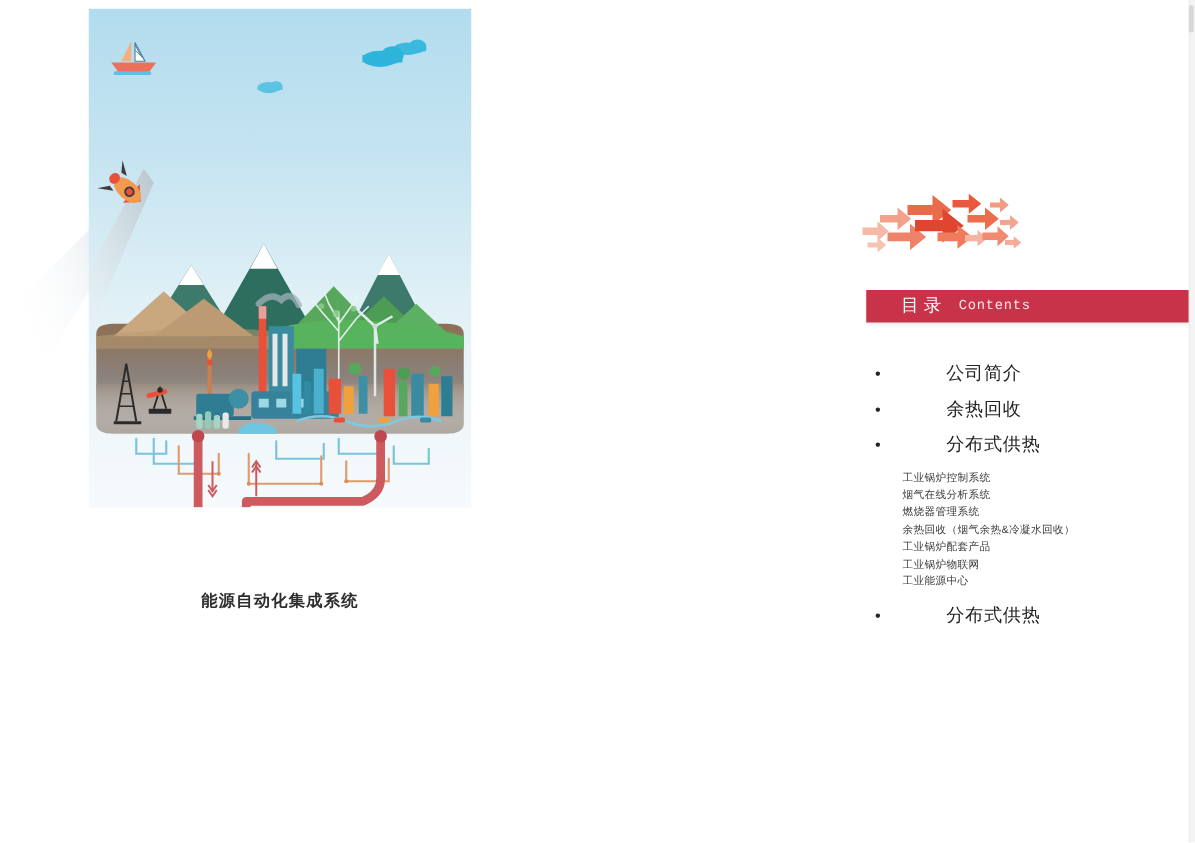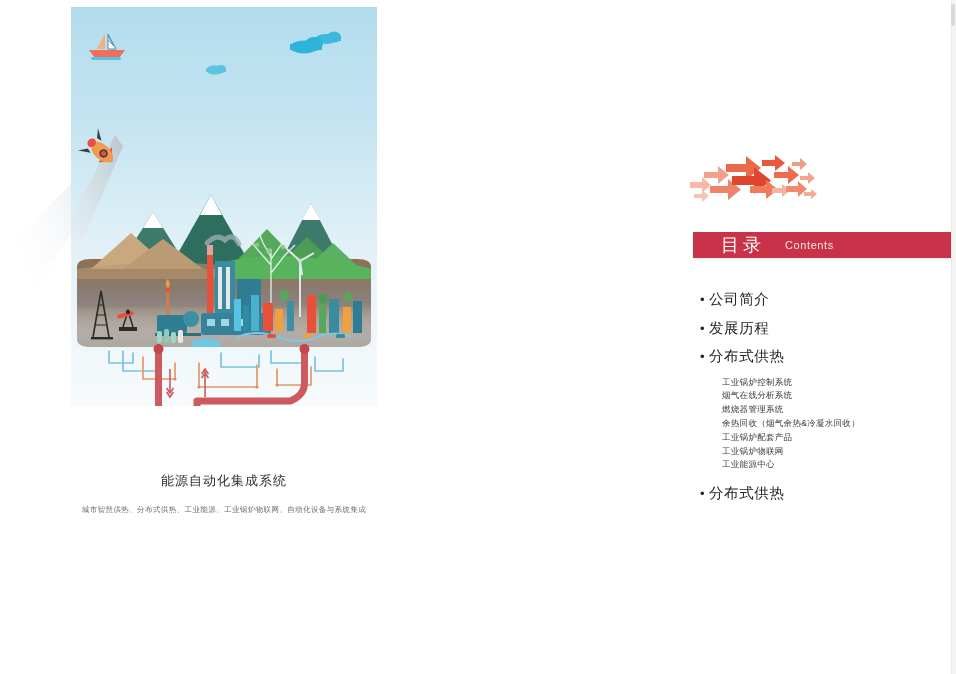--- a/index.html
+++ b/index.html
@@ -40,21 +40,21 @@
   }
 
   .art-svg { display:block; width:100%; height:100%; }
 
   #poster-title {
     position: absolute;
     left: 0; top: 465px;
     width: 306px;
     text-align: center;
     font-size: 13px;
-    font-weight: normal;
+    font-weight: bold;
     color: #2e2e2e;
     letter-spacing: 1px;
   }
   #poster-sub {
     position: absolute;
     left: 0; top: 498px;
     width: 306px;
     text-align: center;
     font-size: 7.5px;
     color: #6d6d6d;
@@ -77,29 +77,30 @@
     left: 53px; top: 232px;
     width: 313px; height: 26px;
     background: #c8334a;
     display: flex;
     align-items: center;
     color: #ffffff;
     box-shadow: 0 2px 3px rgba(0,0,0,.07);
   }
   #toc-banner .cn {
     margin-left: 28px;
-    font-size: 18px;
+    font-size: 14px;
     letter-spacing: 4px;
     font-weight: 400;
   }
   #toc-banner .en {
-    margin-left: 20px;
+    margin-left: 10px;
     font-size: 11px;
     letter-spacing: .6px;
     color: #fbe6e9;
+    font-family: Liberation Mono, monospace;
   }
 
   #toc-list {
     position: absolute;
     left: 60px; top: 290px;
     width: 260px;
   }
   .toc-main {
     display: flex;
     align-items: baseline;
@@ -108,21 +109,21 @@
     margin-bottom: 9px;
     line-height: 1.35;
   }
   .toc-main .dot {
     width: 9px;
     flex: 0 0 9px;
     font-size: 13px;
     line-height: 1;
     color: #242424;
   }
-  .toc-main .txt { letter-spacing: .6px; }
+  .toc-main .txt { letter-spacing: .6px; margin-left: 48px; }
 
   .toc-subs { margin: 5px 0 12px 22px; }
   .toc-sub {
     font-size: 8.5px;
     color: #3a3a3a;
     line-height: 1.62;
     letter-spacing: .3px;
   }
 
   
@@ -372,21 +373,20 @@
           <path d="M95.6 381 L99 386 L102.4 381"></path>
           <path d="M95.6 385 L99 390 L102.4 385"></path>
           <path d="M134 390 L134 362"></path>
           <path d="M130.6 367 L134 362 L137.4 367"></path>
           <path d="M130.6 371 L134 366 L137.4 371"></path>
         </g>
       </svg>
     </div>
 
     <div id="poster-title">能源自动化集成系统</div>
-    <div id="poster-sub">城市智慧供热、分布式供热、工业能源、工业锅炉物联网、自动化设备与系统集成</div>
   </div>
 
   <div id="right-pane">
 
     <svg id="logo-arrows" viewBox="0 0 130 56">
       <g fill="#f6b9a7">
         <path d="M2 34 h12 v-5 l9 8 -9 8 v-5 H2 Z"></path>
       </g>
       <g fill="#f3a18c">
         <path d="M16 24 h14 v-6 l11 9 -11 9 v-6 H16 Z"></path>
@@ -434,21 +434,21 @@
       <span class="en">Contents</span>
     </div>
 
     <div id="toc-list">
         <div class="toc-main">
           <span class="dot">•</span>
           <span class="txt">公司简介</span>
         </div>
         <div class="toc-main">
           <span class="dot">•</span>
-          <span class="txt">发展历程</span>
+          <span class="txt">余热回收</span>
         </div>
         <div class="toc-main">
           <span class="dot">•</span>
           <span class="txt">分布式供热</span>
         </div>
         <div class="toc-subs">
           <div class="toc-sub">工业锅炉控制系统</div>
           <div class="toc-sub">烟气在线分析系统</div>
           <div class="toc-sub">燃烧器管理系统</div>
           <div class="toc-sub">余热回收（烟气余热&amp;冷凝水回收）</div>

